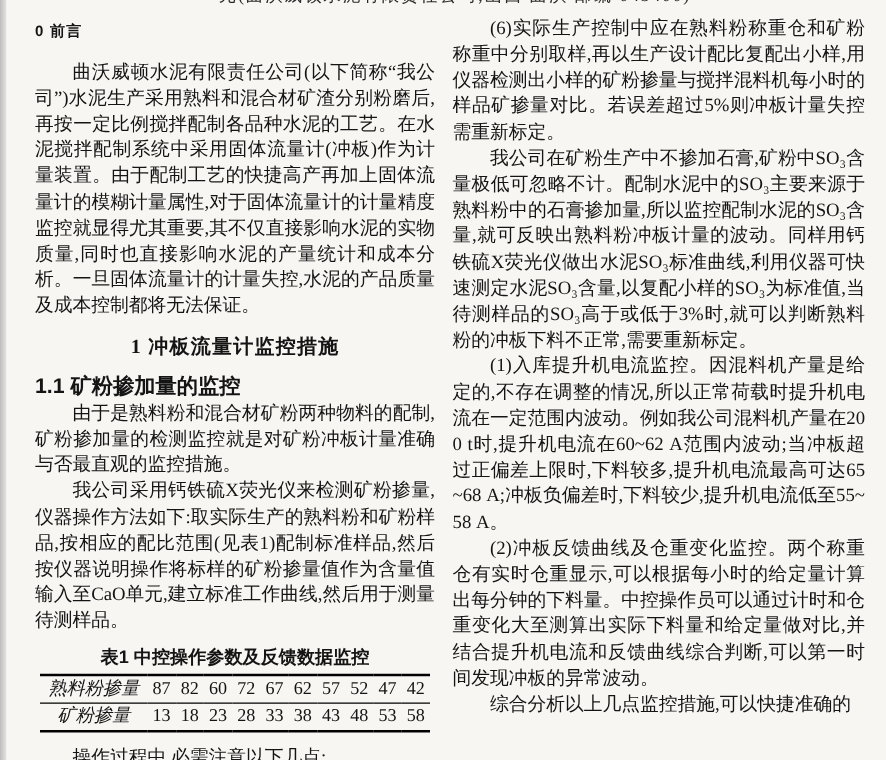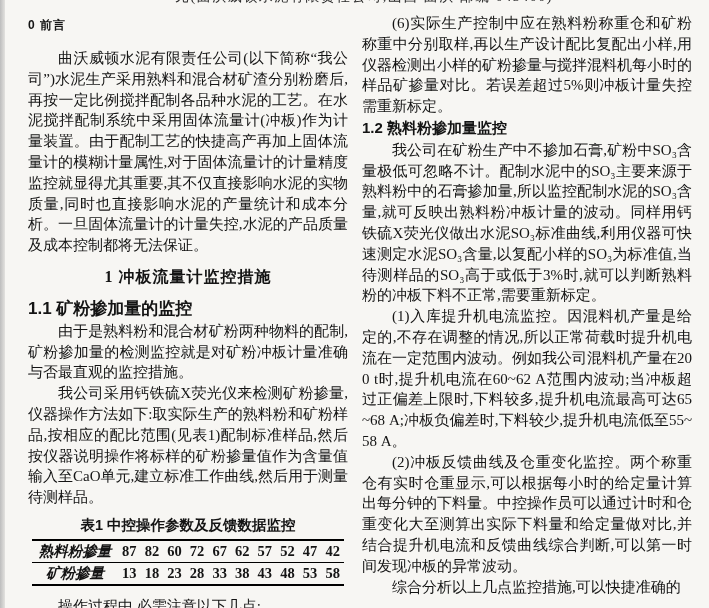--- a/index.html
+++ b/index.html
@@ -53,21 +53,21 @@
     margin:8px 0 4px 0;
   }
   table.tbl{
     width:312px;margin:0 0 0 4px;
     border-collapse:collapse;
     border-top:2px solid #000;
     border-bottom:2px solid #000;
   }
   table.tbl tr.r1 td{border-bottom:1.2px solid #000;}
   table.tbl td{
-    font-size:14.5px;text-align:center;padding:2px 0;line-height:17px;font-weight:bold;
+    font-size:14.5px;text-align:center;padding:2px 0;line-height:17px;
   }
   td.lbl{
     font-style:italic;
     font-family:"Liberation Serif", serif;
     white-space:nowrap;width:86px;
   }
   p.note{margin:10px 0 0 0;}
 </style>
 </head>
 <body>
@@ -116,18 +116,17 @@
       <td>58</td>
     </tr>
   </tbody>
     </table>
 
   <p class="body note">操作过程中,必需注意以下几点:</p>
 </div>
 
 <div class="col col-right">
   <p class="body">(6)实际生产控制中应在熟料粉称重仓和矿粉称重中分别取样,再以生产设计配比复配出小样,用仪器检测出小样的矿粉掺量与搅拌混料机每小时的样品矿掺量对比。若误差超过5%则冲板计量失控需重新标定。</p>
-  <h3 class="subsec-r">1.2  熟料粉掺加量监控</h3>
   <p class="body">我公司在矿粉生产中不掺加石膏,矿粉中SO₃含量极低可忽略不计。配制水泥中的SO₃主要来源于熟料粉中的石膏掺加量,所以监控配制水泥的SO₃含量,就可反映出熟料粉冲板计量的波动。同样用钙铁硫X荧光仪做出水泥SO₃标准曲线,利用仪器可快速测定水泥SO₃含量,以复配小样的SO₃为标准值,当待测样品的SO₃高于或低于3%时,就可以判断熟料粉的冲板下料不正常,需要重新标定。</p>
   <p class="body">(1)入库提升机电流监控。因混料机产量是给定的,不存在调整的情况,所以正常荷载时提升机电流在一定范围内波动。例如我公司混料机产量在200 t时,提升机电流在60~62 A范围内波动;当冲板超过正偏差上限时,下料较多,提升机电流最高可达65~68 A;冲板负偏差时,下料较少,提升机电流低至55~58 A。</p>
   <p class="body">(2)冲板反馈曲线及仓重变化监控。两个称重仓有实时仓重显示,可以根据每小时的给定量计算出每分钟的下料量。中控操作员可以通过计时和仓重变化大至测算出实际下料量和给定量做对比,并结合提升机电流和反馈曲线综合判断,可以第一时间发现冲板的异常波动。</p>
   <p class="body">综合分析以上几点监控措施,可以快捷准确的</p>
 </div>
 
 </body></html>

